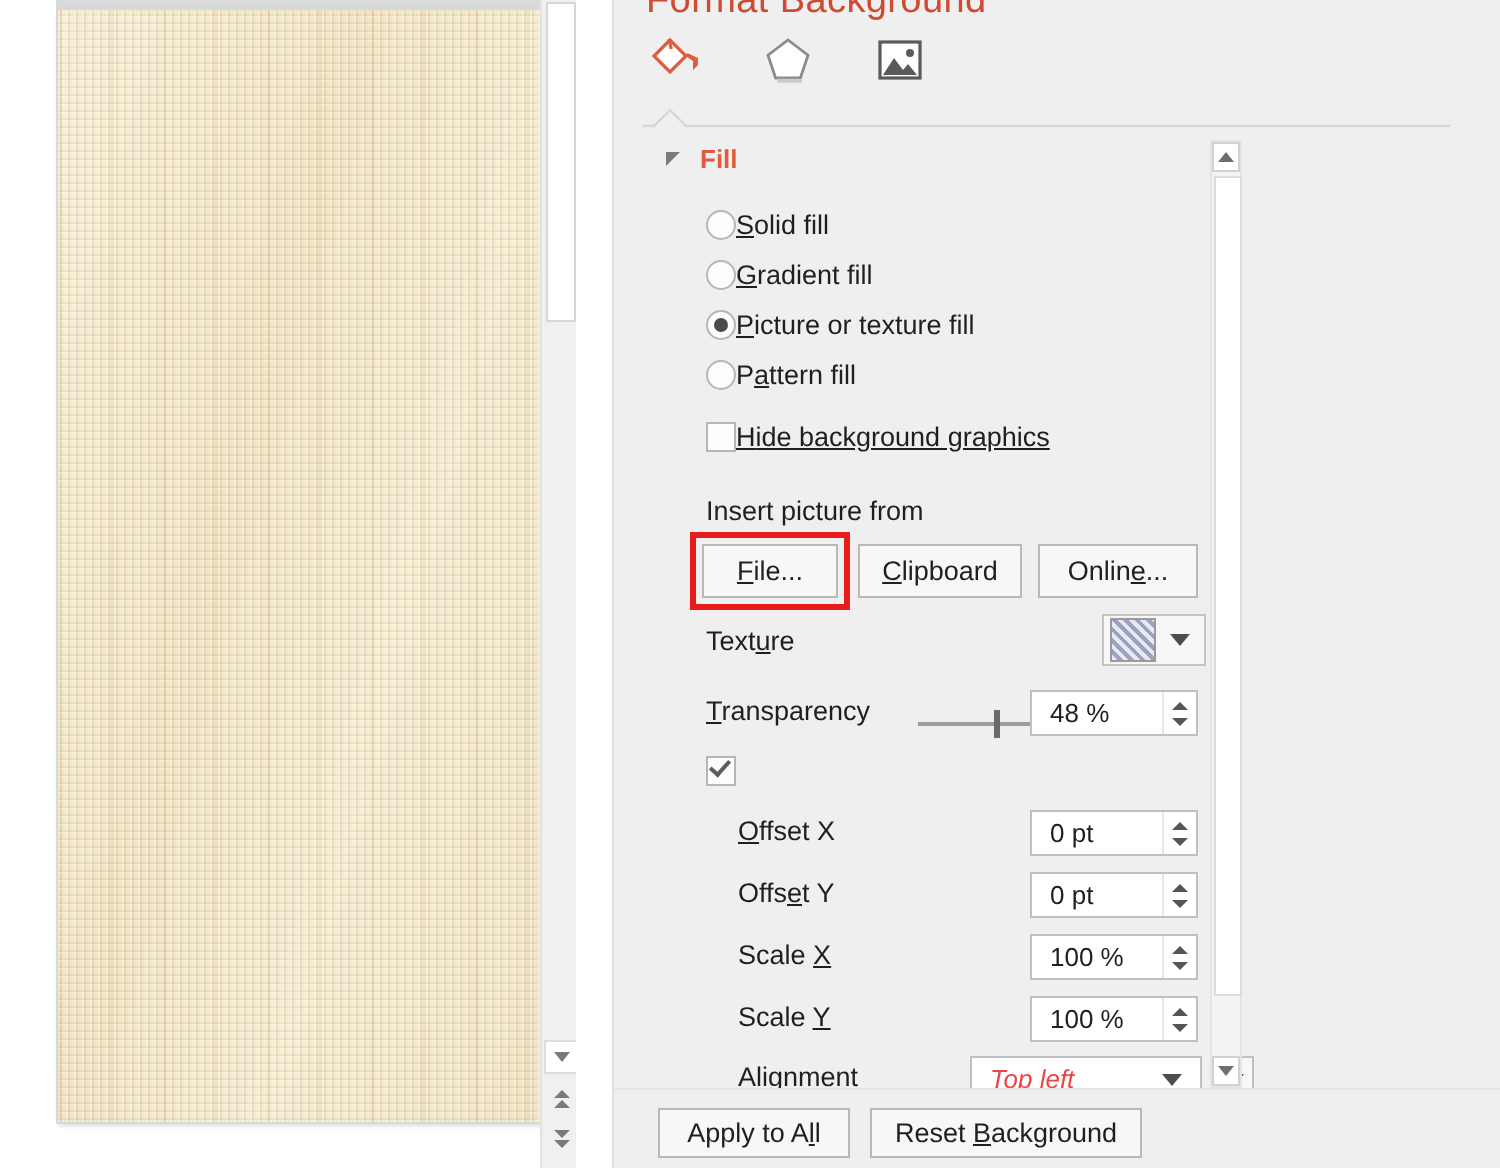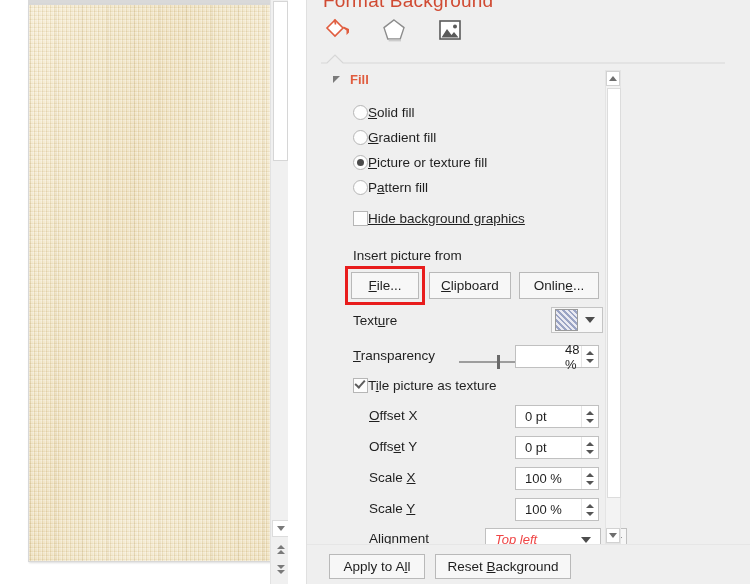--- a/index.html
+++ b/index.html
@@ -489,31 +489,30 @@
     <div id="texture-control">
       <span id="texture-swatch"></span>
       <span id="texture-dropdown-arrow"></span>
     </div>
 
     <div class="static-label" style="left:46px; top:286px;"><span class="acc">T</span><span>ransparency</span></div>
     <div id="transparency-slider">
       <div id="transparency-track"></div>
       <div id="transparency-handle"></div>
     </div>
-    <div class="spin" style="left:208px; top:283px;padding-left:40px;">
+    <div class="spin" style="left:208px; top:283px;">
       <span class="val">48 %</span>
       <span class="arrows">
         <span class="spin-up"></span>
         <span class="spin-down"></span>
       </span>
     </div>
 
     <div class="radio-row" style="top:316px;">
       <span class="cb checked"></span>
-      <span><span>T</span><span class="acc">i</span><span>le picture as texture</span></span>
     </div>
 
     <div class="static-label" style="left:62px; top:346px;"><span class="acc">O</span><span>ffset X</span></div>
     <div class="spin" style="left:208px; top:343px;">
       <span class="val">0 pt</span>
       <span class="arrows">
         <span class="spin-up"></span>
         <span class="spin-down"></span>
       </span>
     </div>

